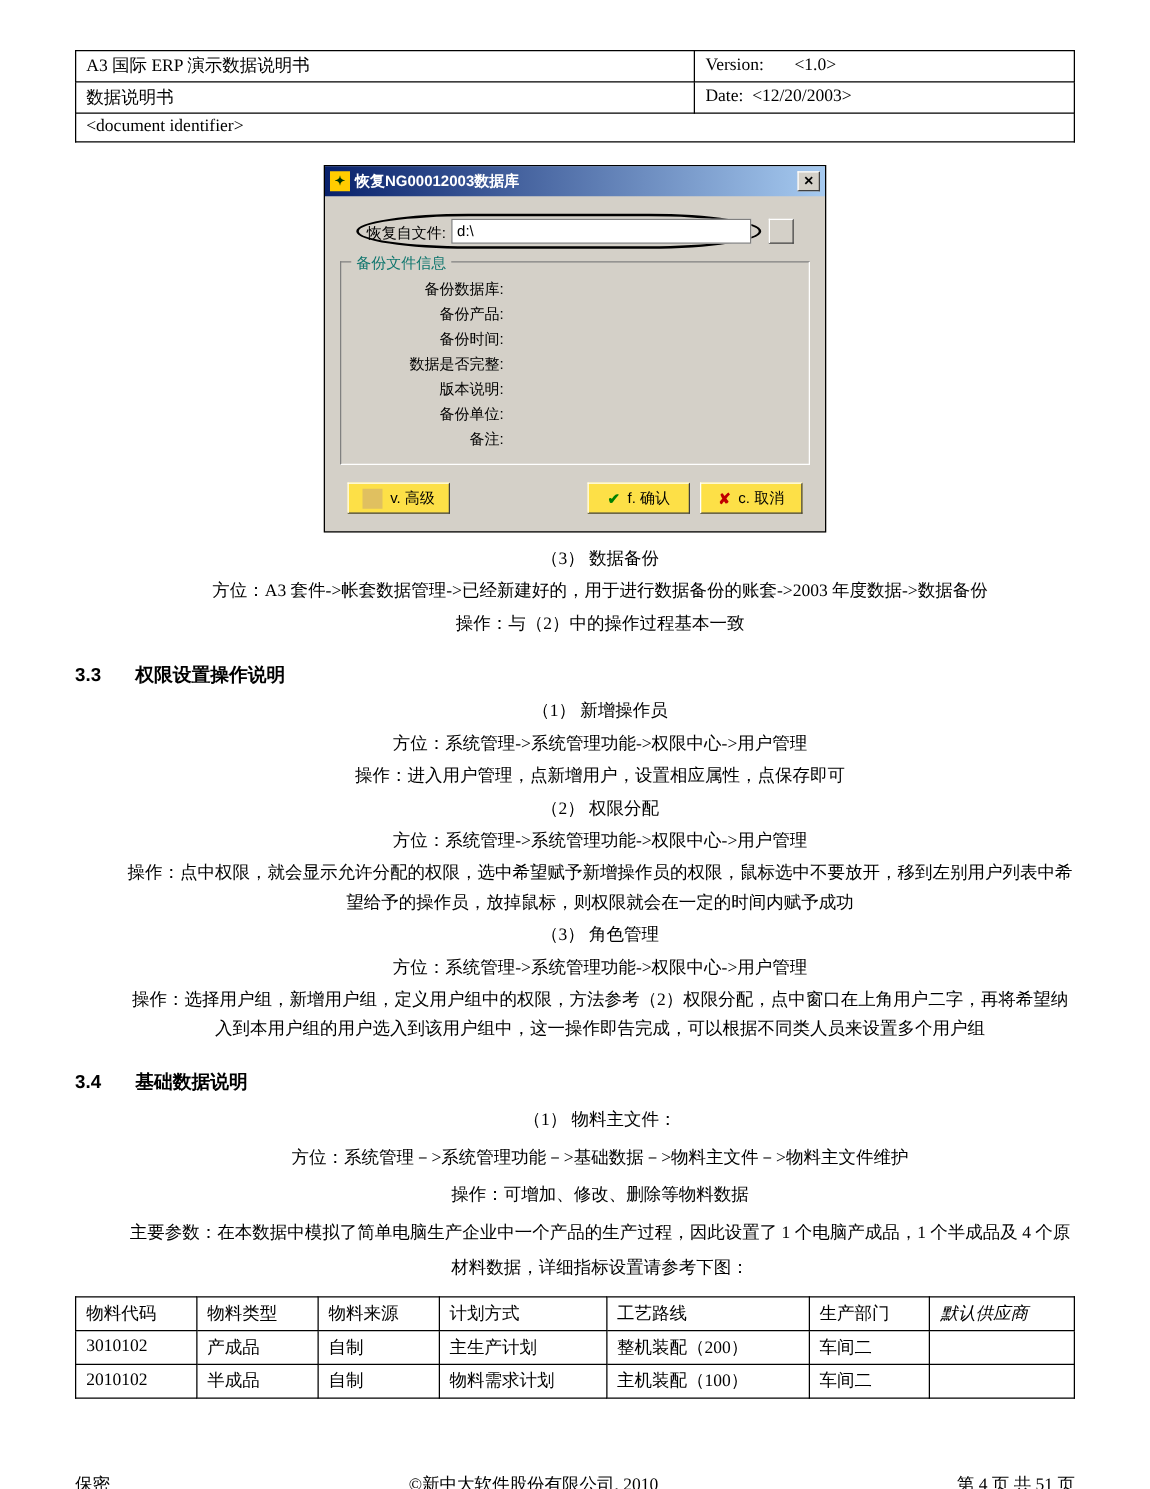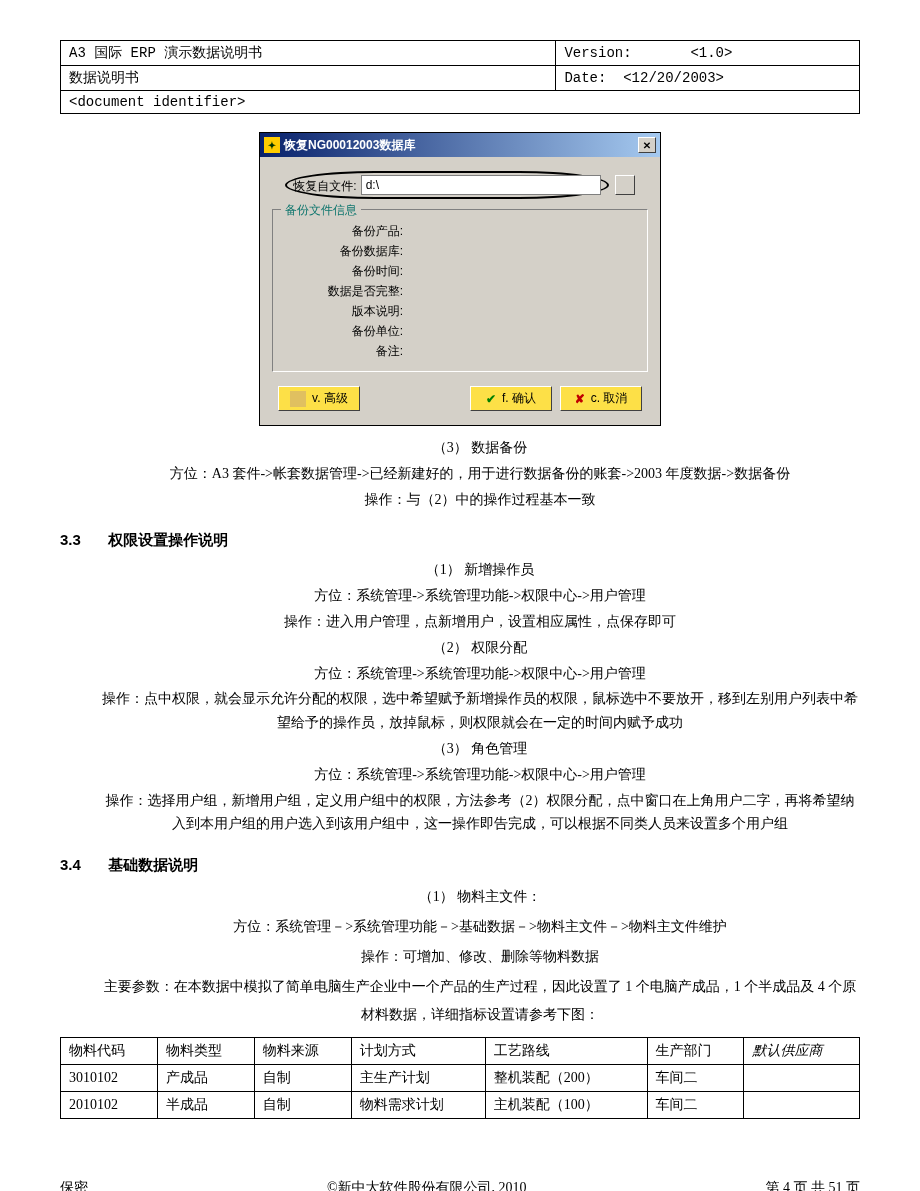--- a/index.html
+++ b/index.html
@@ -13,21 +13,20 @@
   }
   .header-table {
     border-collapse: collapse;
     width: 100%;
     margin-bottom: 18px;
   }
   .header-table td {
     border: 1px solid #000;
     padding: 3px 8px;
     font-size: 14px;
-    font-family: Liberation Mono, monospace;
   }
   .header-table .col1 { width: 62%; }
   .header-table .col2 { width: 38%; }
   .header-table .fullrow { }
 
   .screenshot-wrap {
     text-align: center;
     margin: 10px auto 10px;
   }
   .win-dialog {
@@ -208,24 +207,24 @@
       <div class="file-row">
         <span class="oval">
           <span class="lbl">恢复自文件:</span>
           <span class="file-input">d:\</span>
         </span>
         <span class="browse-btn"></span>
       </div>
       <div class="groupbox">
         <span class="legend">备份文件信息</span>
         <div class="info-row">
+            <span class="ilbl">备份数据库:</span>
+          </div>
+        <div class="info-row">
             <span class="ilbl">备份产品:</span>
-          </div>
-        <div class="info-row">
-            <span class="ilbl">备份数据库:</span>
           </div>
         <div class="info-row">
             <span class="ilbl">备份时间:</span>
           </div>
         <div class="info-row">
             <span class="ilbl">数据是否完整:</span>
           </div>
         <div class="info-row">
             <span class="ilbl">版本说明:</span>
           </div>

